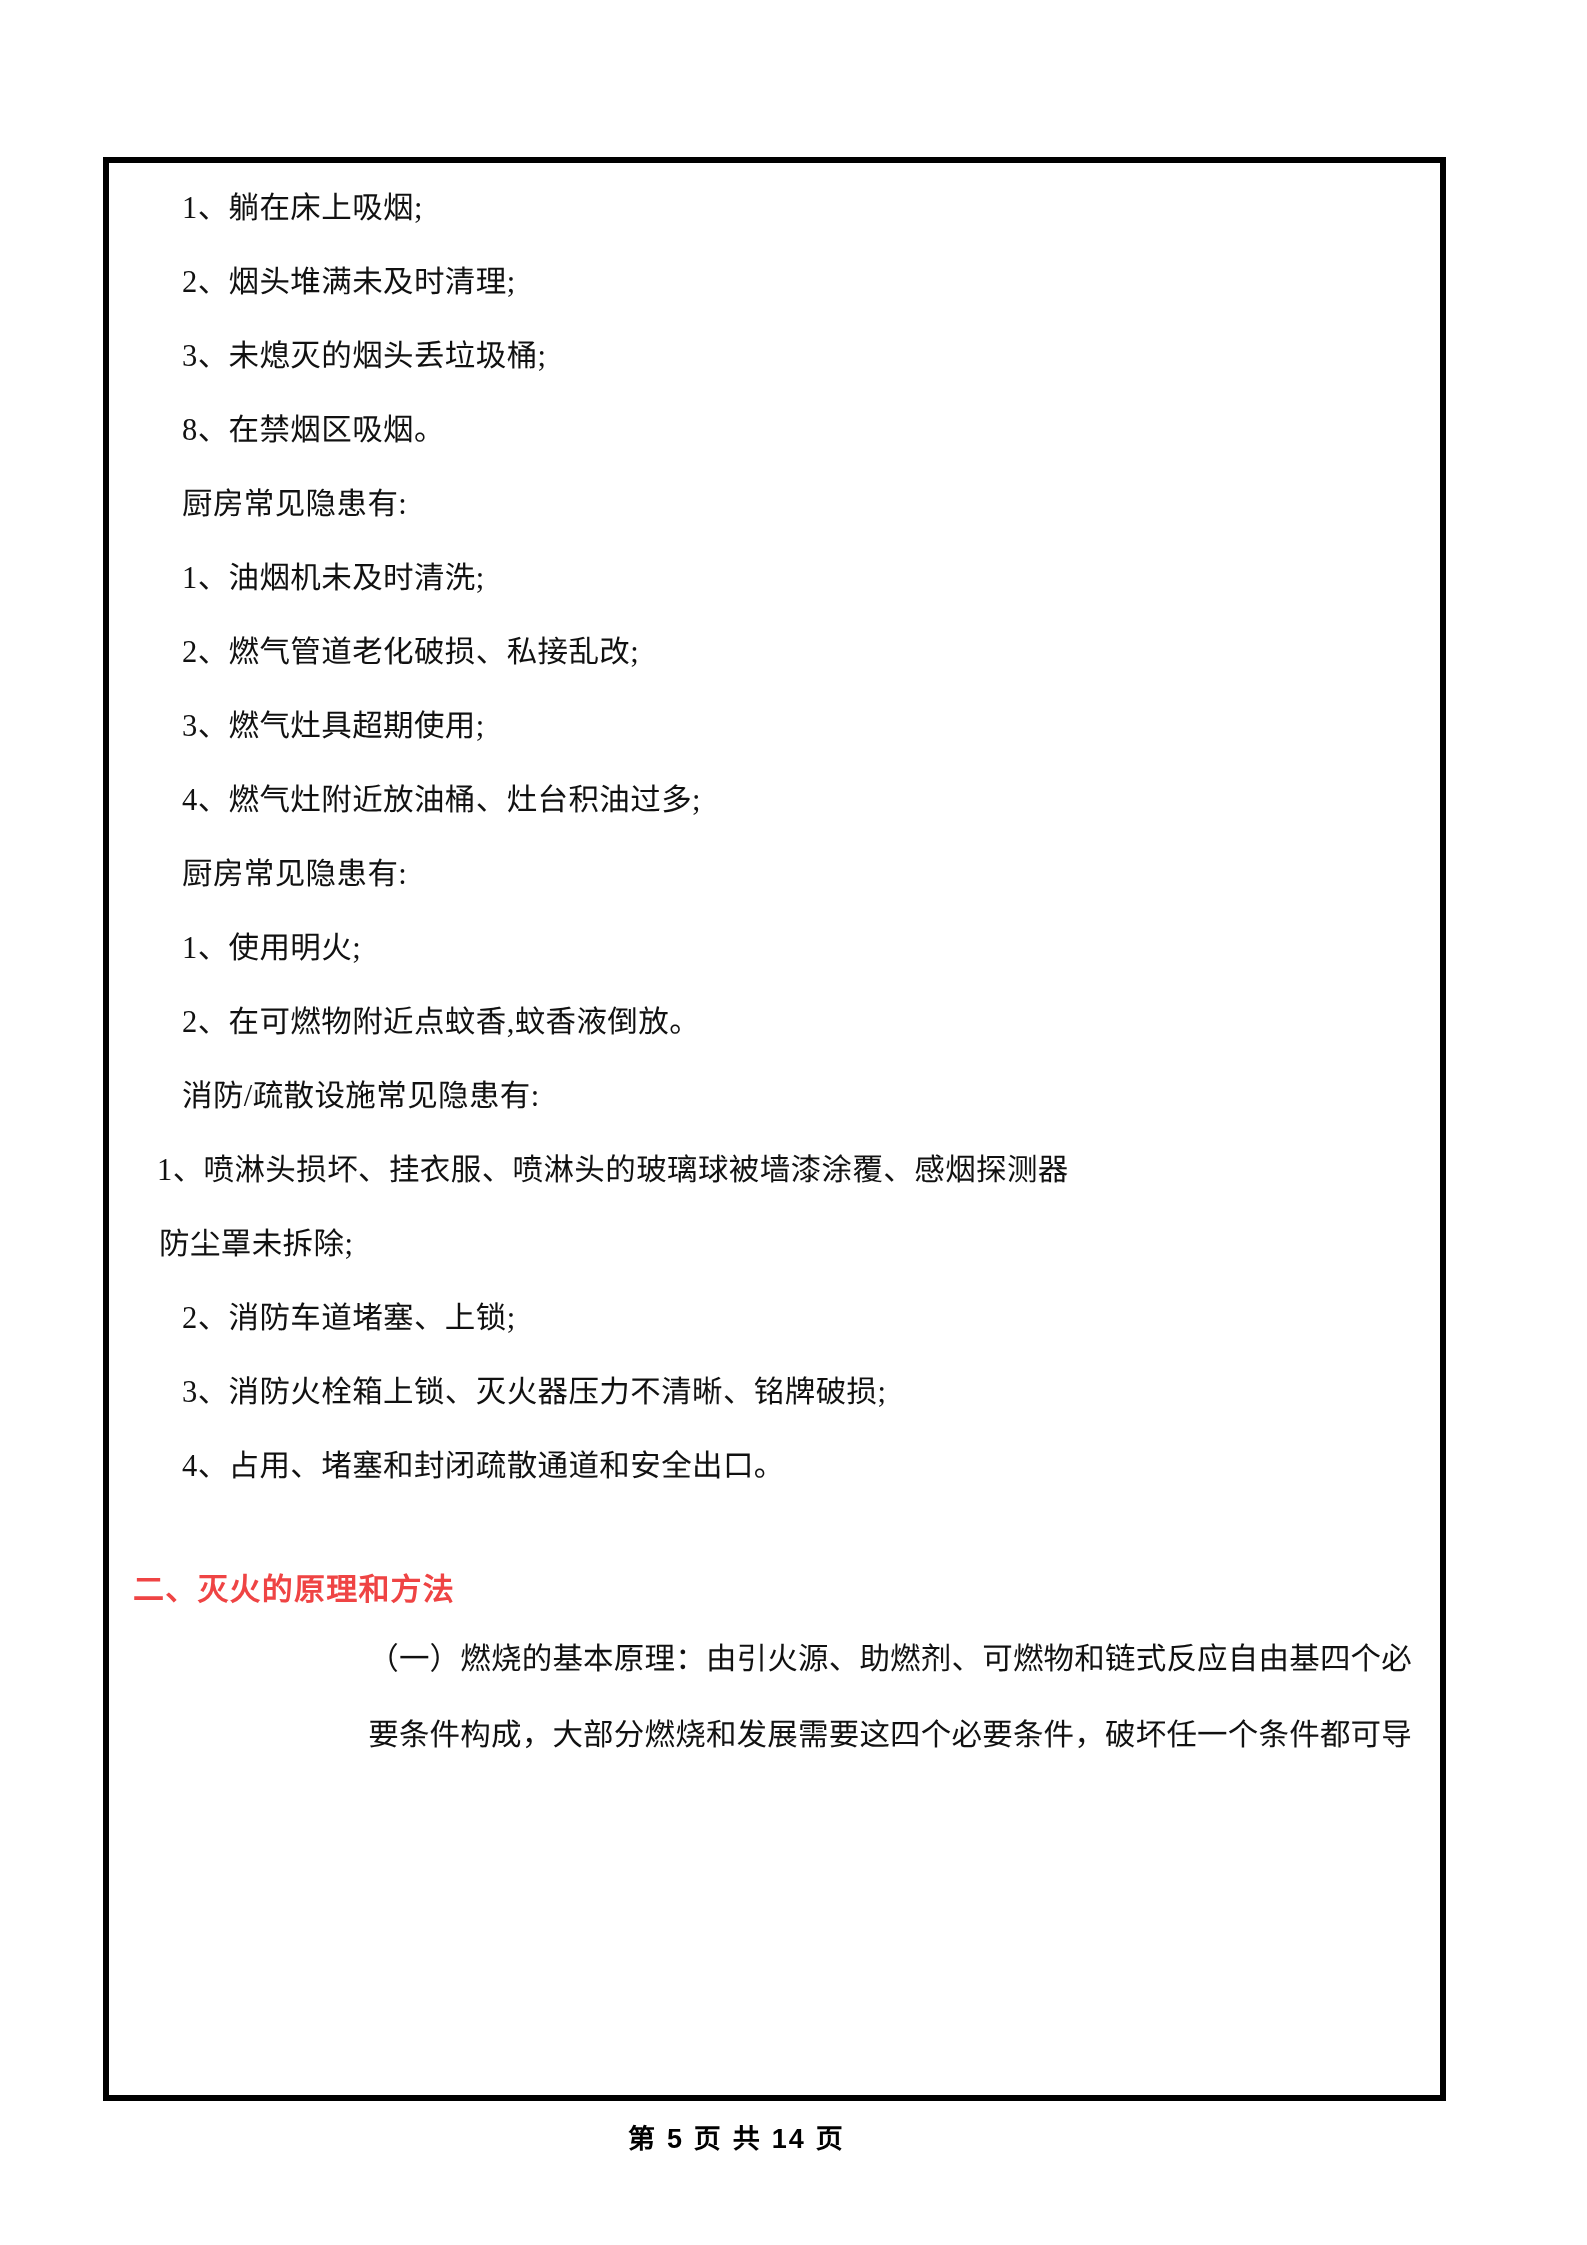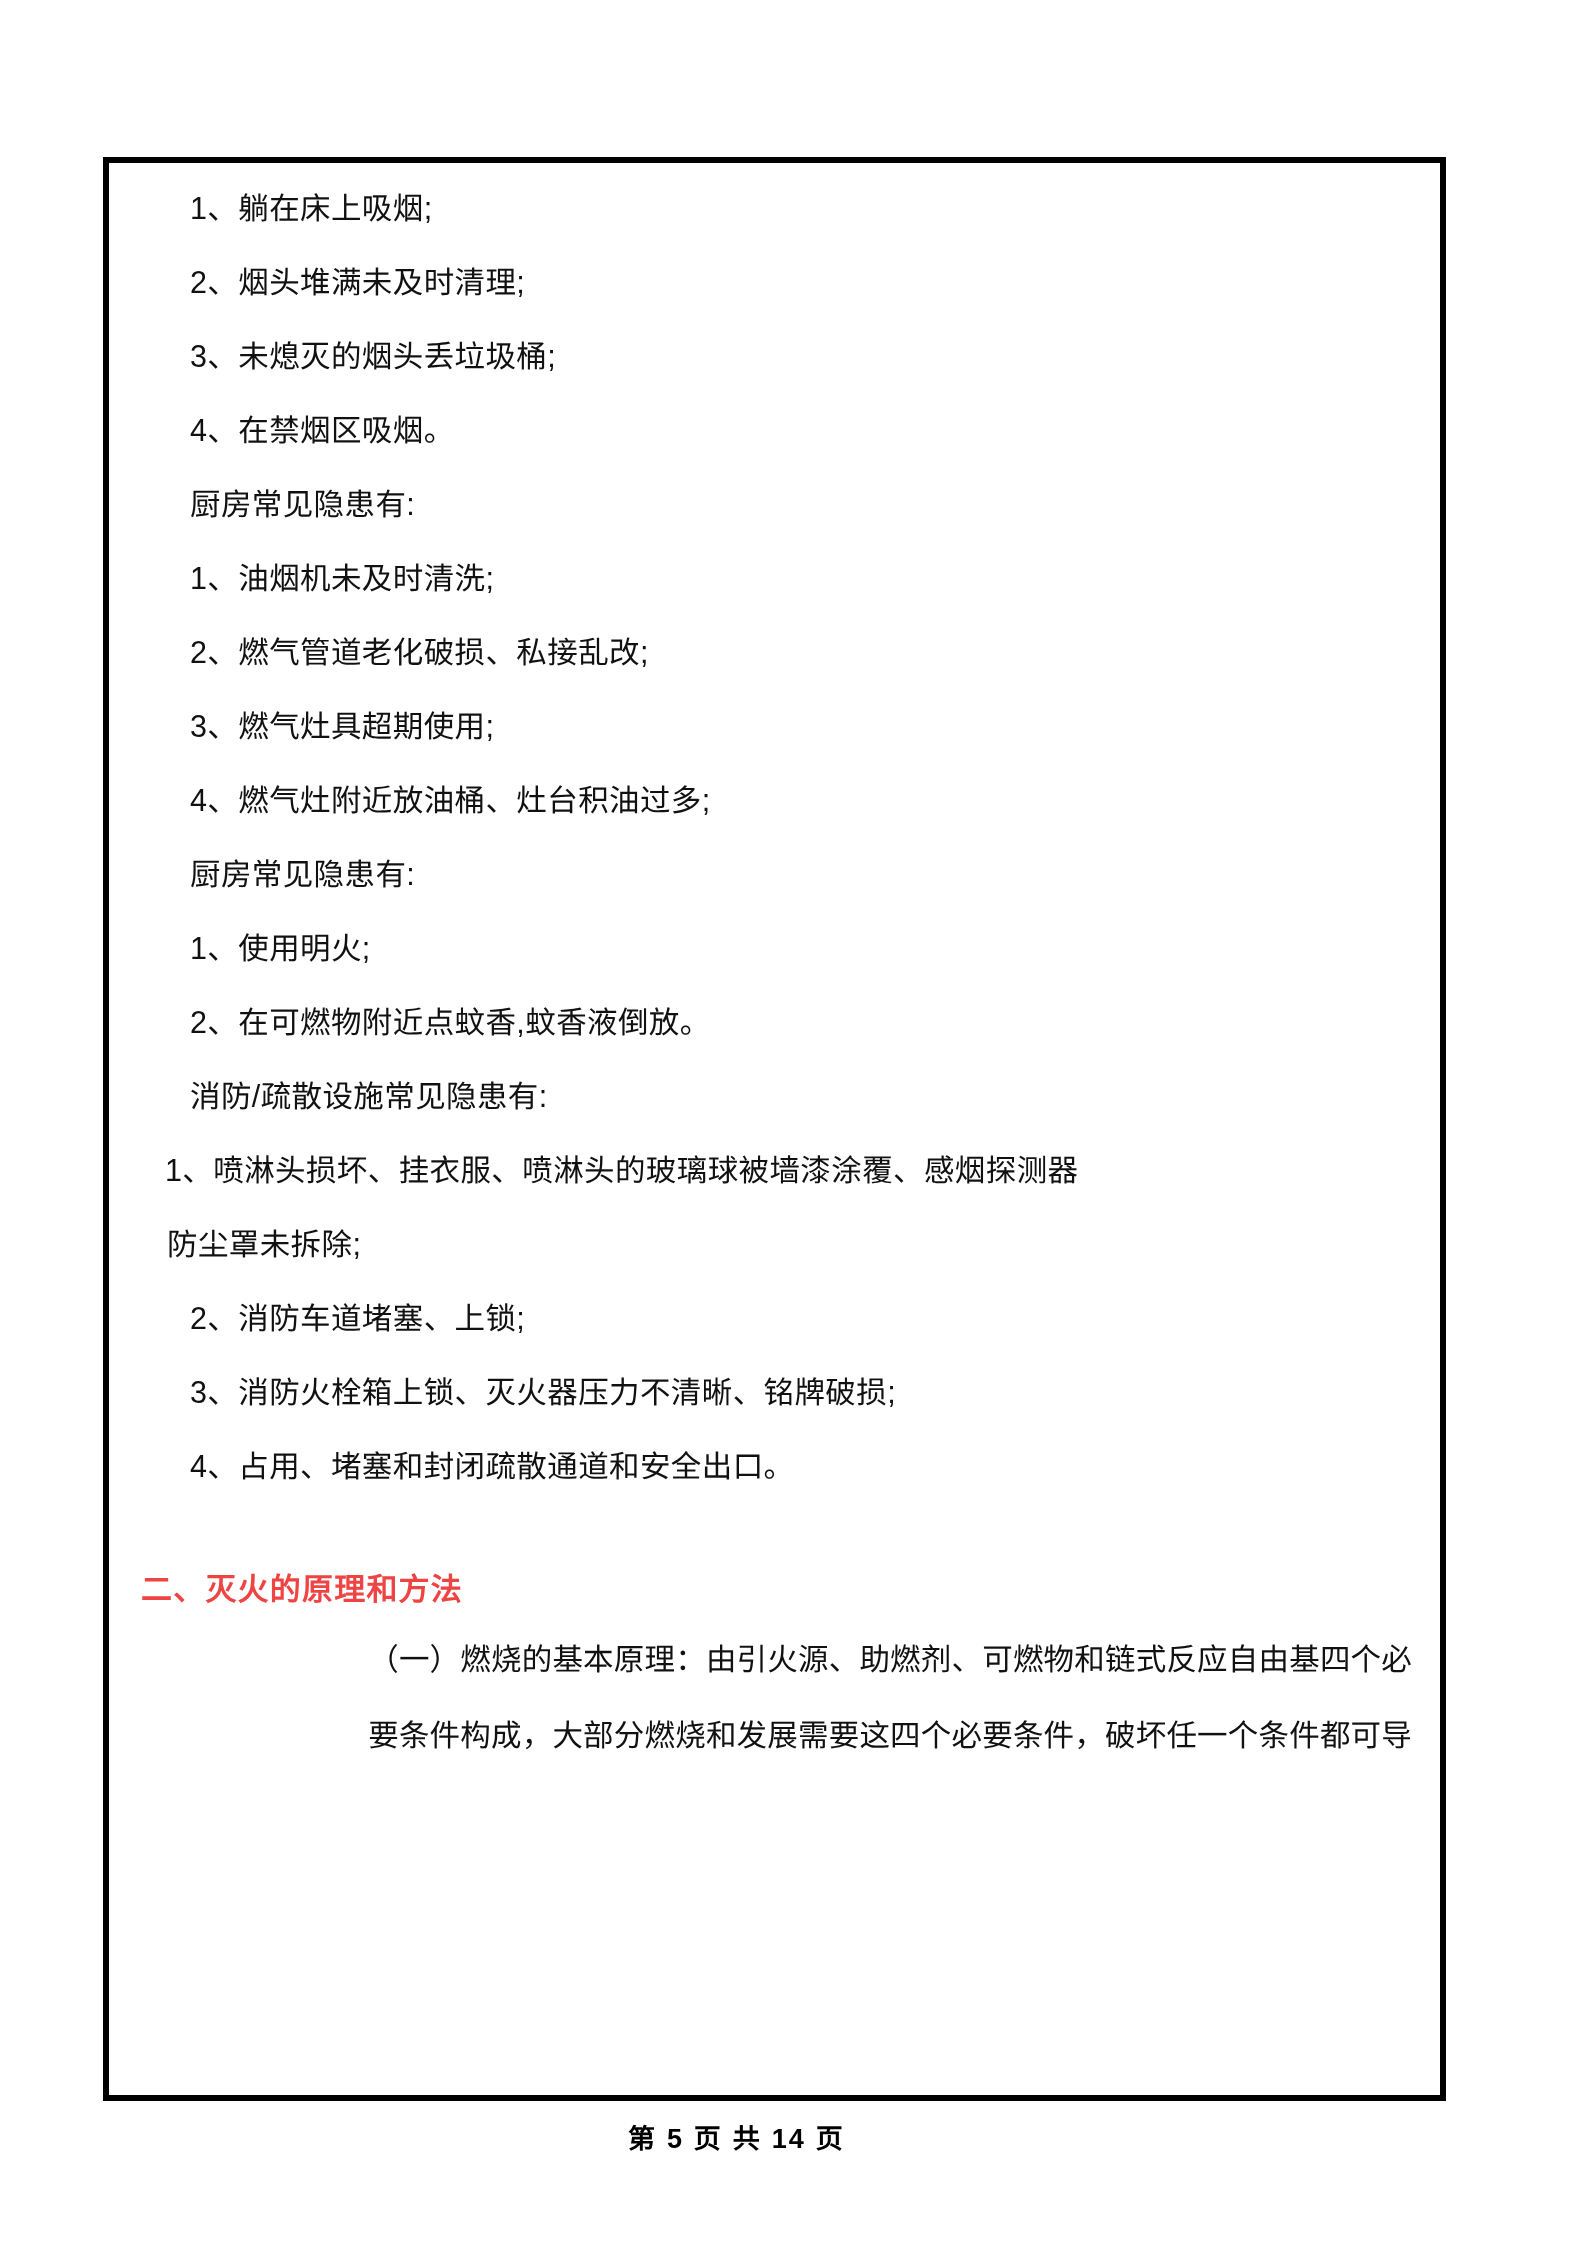--- a/index.html
+++ b/index.html
@@ -38,22 +38,23 @@
     box-sizing: border-box;
     background: #ffffff;
   }
 
   .frame-inner {
     position: absolute;
     left: 0;
     top: 0;
     right: 0;
     bottom: 0;
-    padding: 8px 28px 0 28px;
+    padding: 8px 28px 0 20px;
     box-sizing: border-box;
+    font-family: Liberation Serif, serif;
   }
 
   
   .doc-line {
     font-size: 30.5px;
     line-height: 74px;
     letter-spacing: 0.4px;
     white-space: nowrap;
     color: #111111;
     font-weight: 400;
@@ -124,21 +125,21 @@
 <body>
 
 <div class="page-sheet">
 
   <div class="content-frame">
     <div class="frame-inner">
 
       <div class="doc-line list-item">1、躺在床上吸烟;</div>
       <div class="doc-line list-item">2、烟头堆满未及时清理;</div>
       <div class="doc-line list-item">3、未熄灭的烟头丢垃圾桶;</div>
-      <div class="doc-line list-item">4、在禁烟区吸烟。</div>
+      <div class="doc-line list-item">8、在禁烟区吸烟。</div>
 
       <div class="doc-line section-head">厨房常见隐患有:</div>
       <div class="doc-line list-item">1、油烟机未及时清洗;</div>
       <div class="doc-line list-item">2、燃气管道老化破损、私接乱改;</div>
       <div class="doc-line list-item">3、燃气灶具超期使用;</div>
       <div class="doc-line list-item">4、燃气灶附近放油桶、灶台积油过多;</div>
 
       <div class="doc-line section-head">厨房常见隐患有:</div>
       <div class="doc-line list-item">1、使用明火;</div>
       <div class="doc-line list-item">2、在可燃物附近点蚊香,蚊香液倒放。</div>

